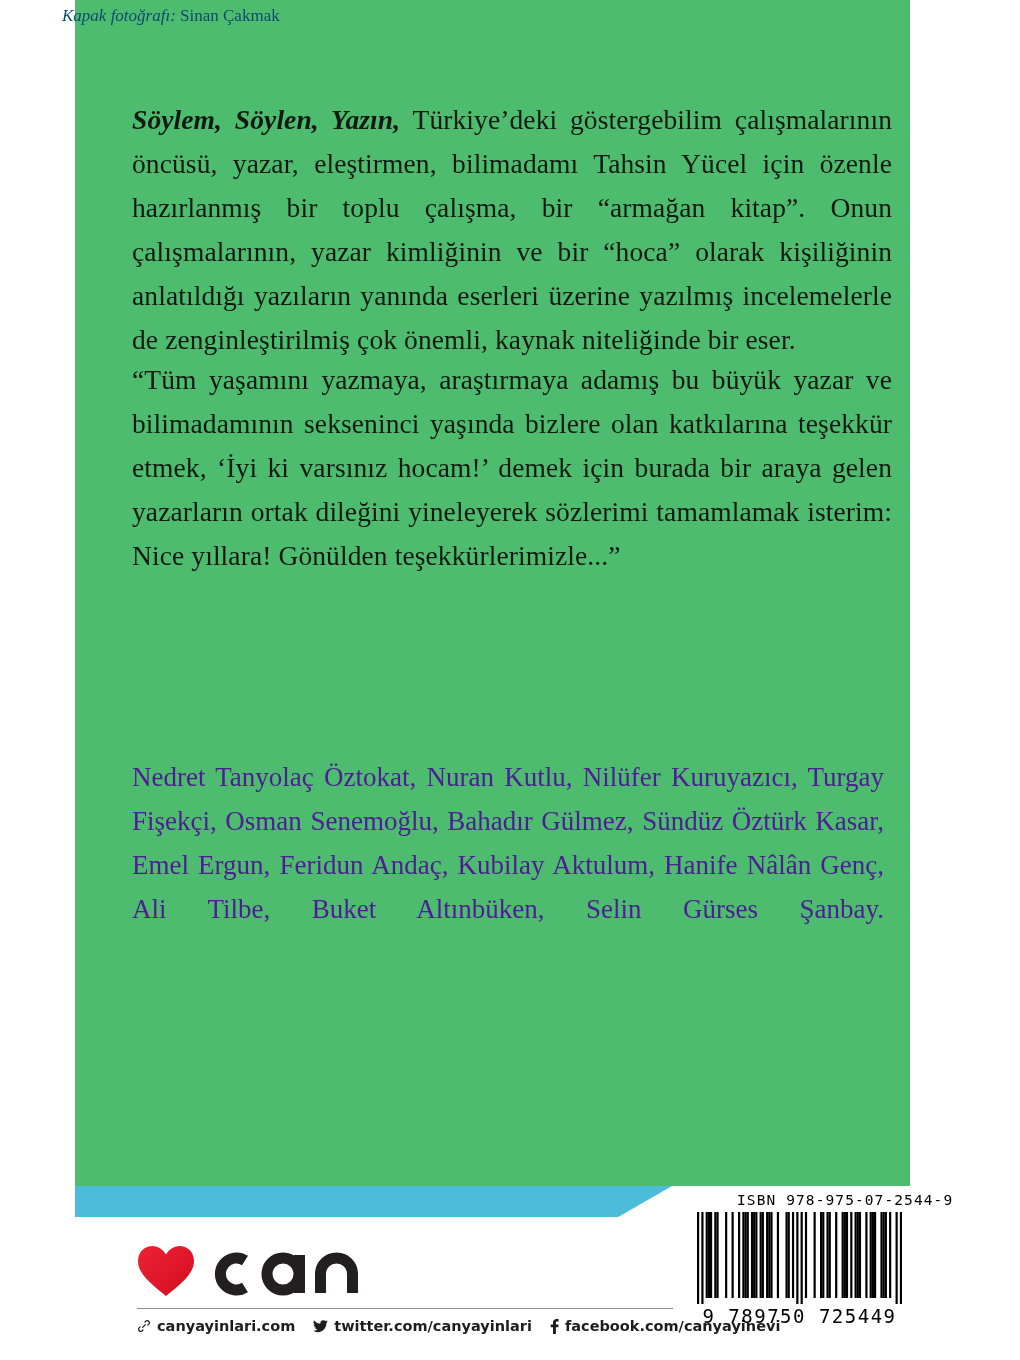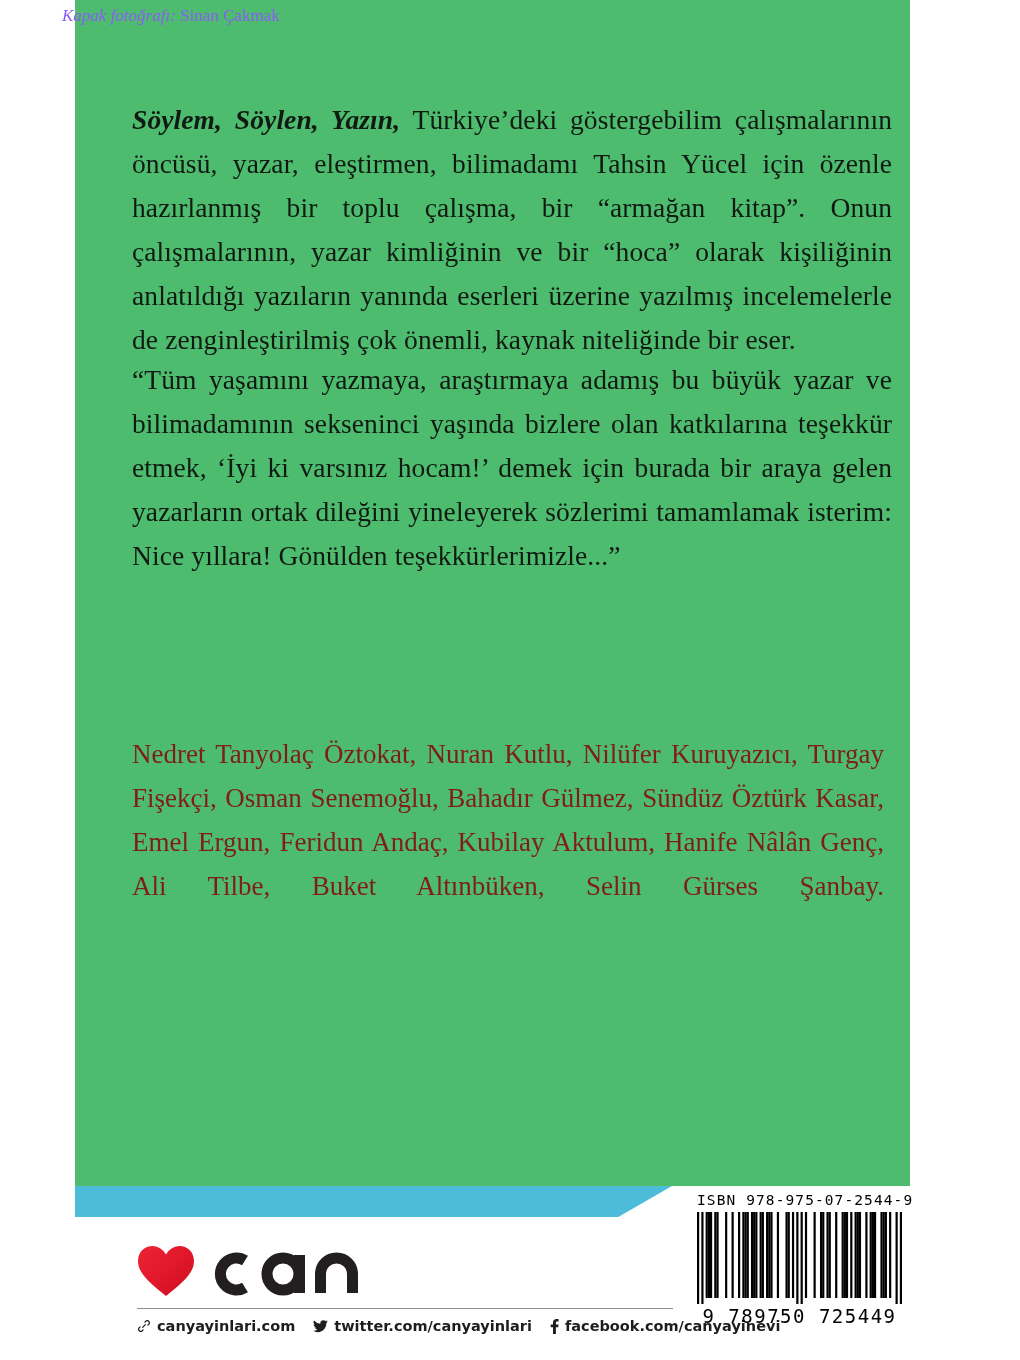--- a/index.html
+++ b/index.html
@@ -62,25 +62,25 @@
     top: 702px;
     width: 760px;
     font-size: 25px;
     line-height: 36px;
     color: #101a12;
   }
 
   #contributors-list {
     position: absolute;
     left: 57px;
-    top: 732px;
+    top: 755px;
     width: 752px;
     font-size: 27px;
     line-height: 44px;
-    color: #7f1d1d;
+    color: #4c1d95;
     text-align: justify;
     text-justify: inter-word;
   }
   #contributors-list::after {
     content: "";
     display: inline-block;
     width: 100%;
   }
 
   
@@ -90,21 +90,21 @@
     top: 1186px;
     width: 597px;
     height: 31px;
     background: #4CBCD8;
     clip-path: polygon(0 0, 100% 0, 91% 100%, 0 100%);
   }
   #photo-credit-text {
     position: absolute;
     left: 62px;
     top: 4px;
-    color: #8b5cf6;
+    color: #0c4a6e;
     font-size: 17px;
     line-height: 23px;
     white-space: nowrap;
   }
   .credit-label {
     font-style: italic;
   }
 
   
   #publisher-block {
@@ -167,20 +167,21 @@
     top: 1192px;
     width: 205px;
   }
   #isbn-text {
     font-family: "DejaVu Sans Mono", monospace;
     font-size: 14.5px;
     letter-spacing: 1.1px;
     color: #000;
     text-align: center;
     white-space: nowrap;
+    margin-left: 40px;
   }
   #barcode-bars {
     margin-top: 4px;
     width: 205px;
     height: 92px;
     display: block;
   }
   #barcode-digits {
     margin-top: 1px;
     font-family: "DejaVu Sans Mono", monospace;

